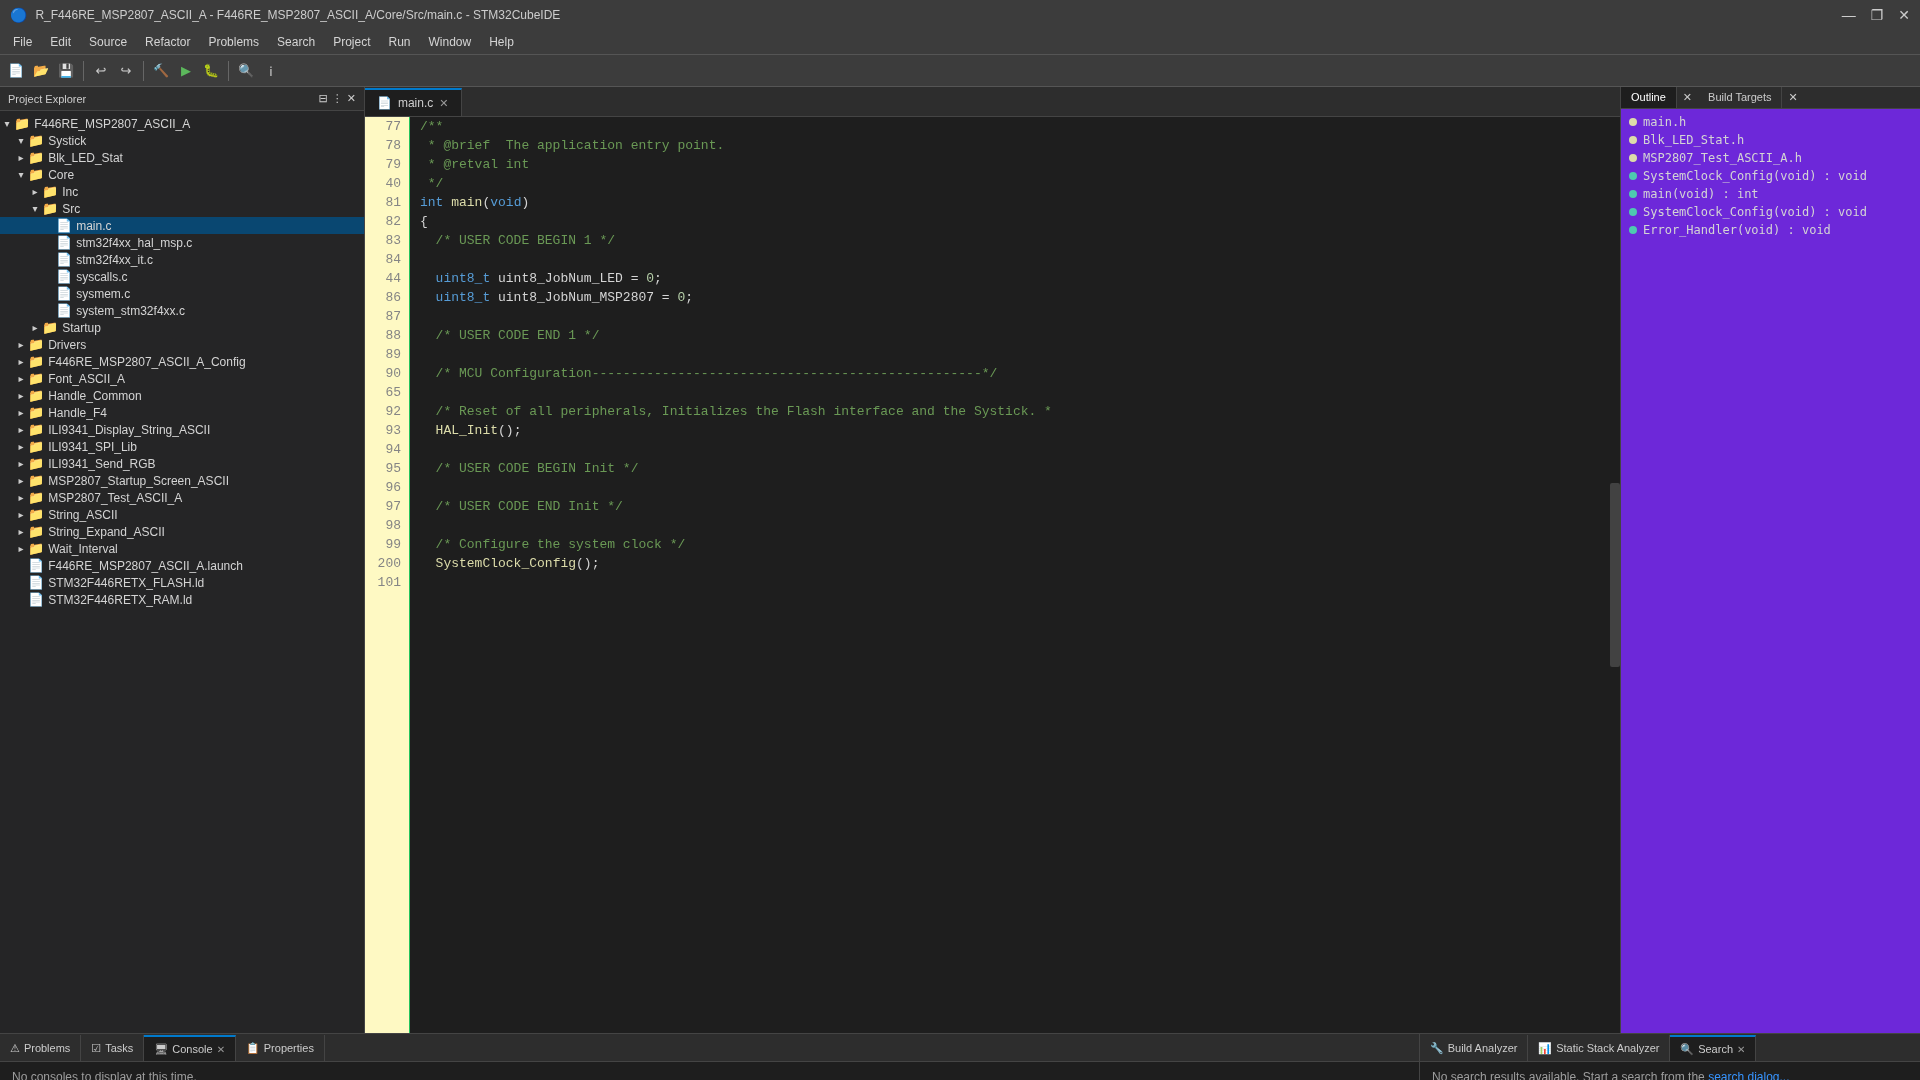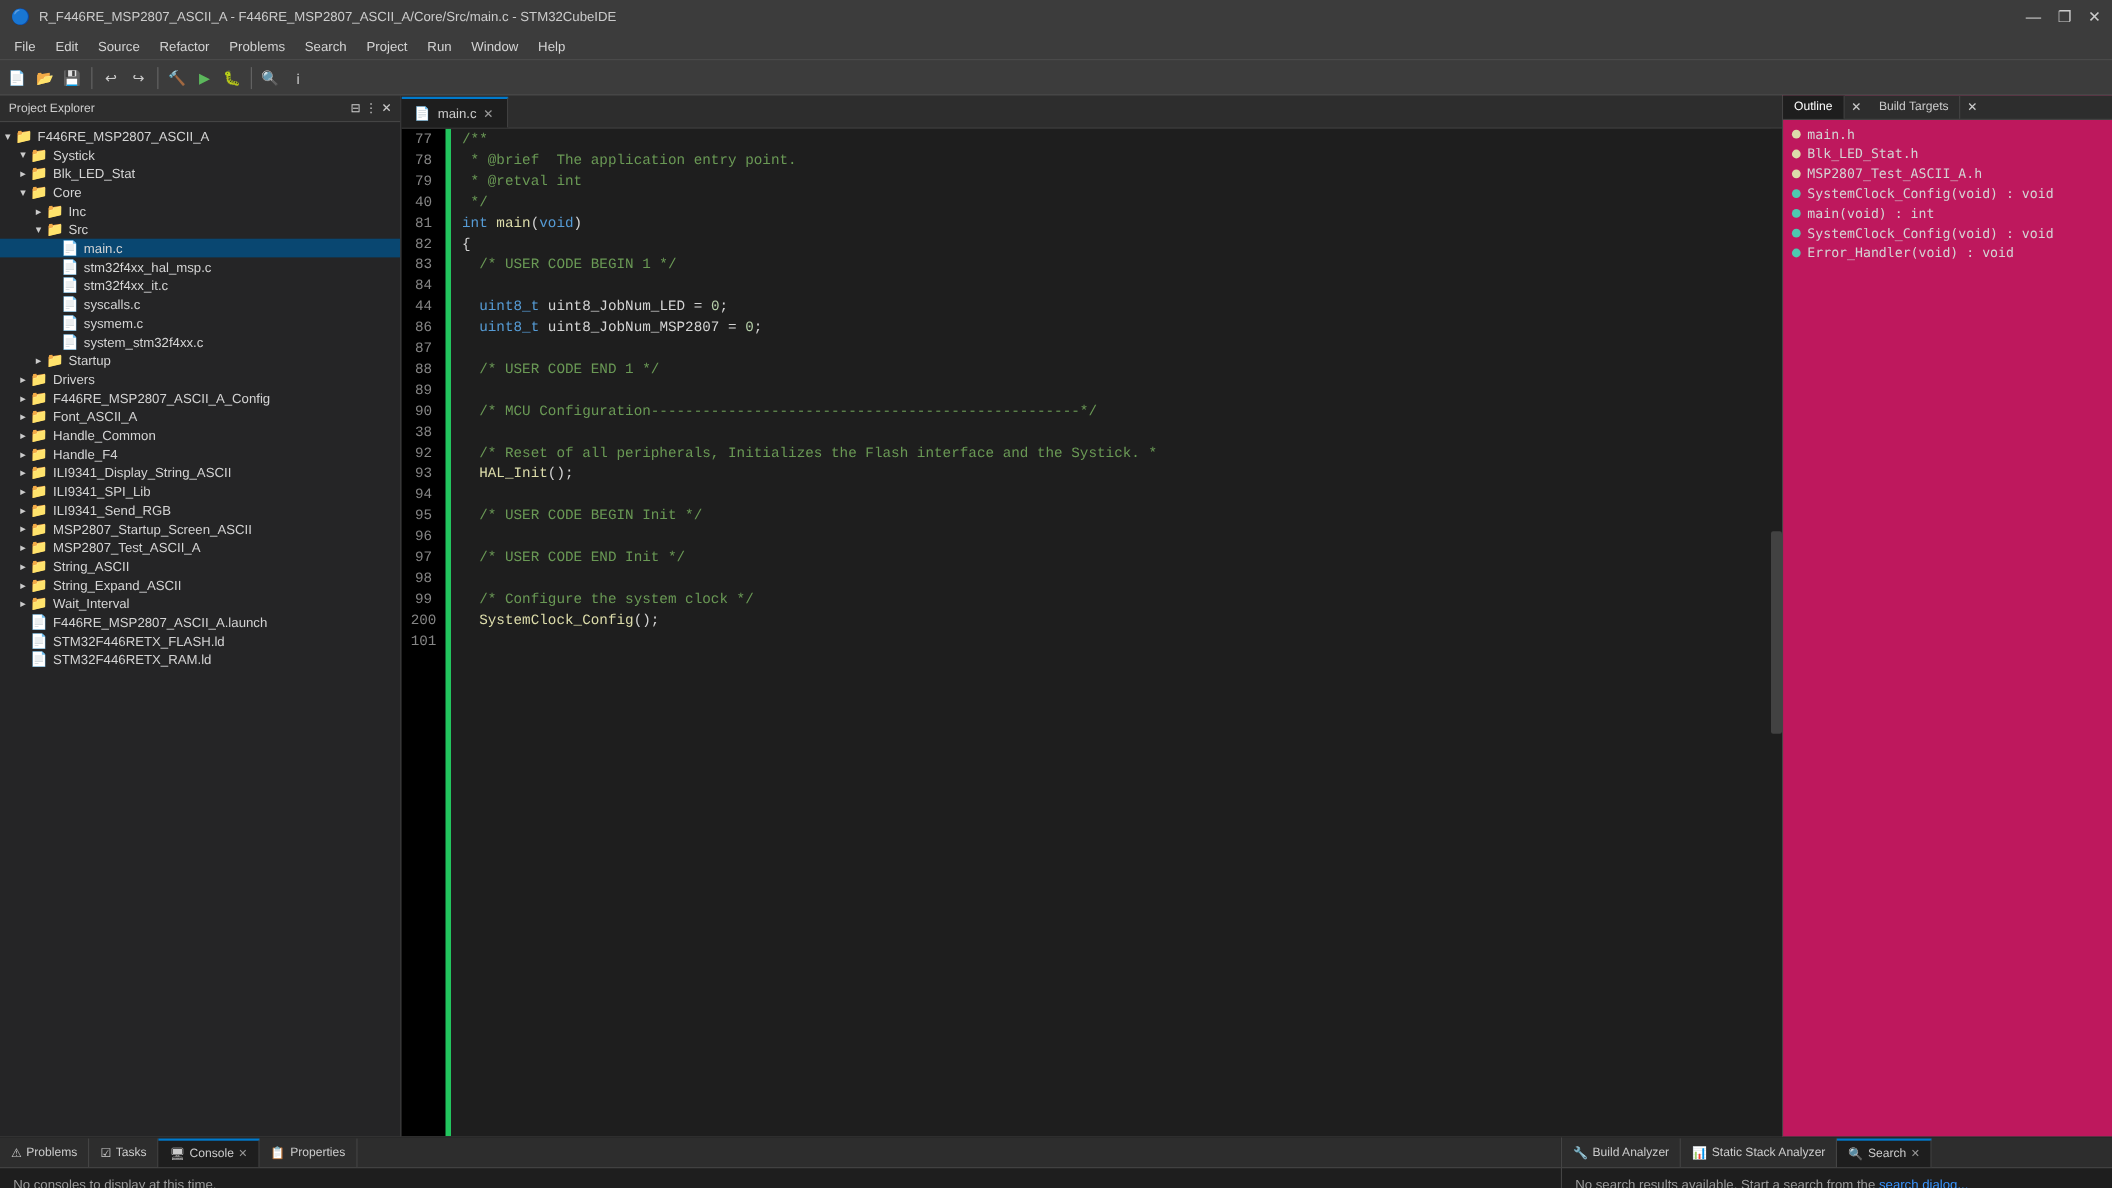--- a/index.html
+++ b/index.html
@@ -136,27 +136,27 @@
     .code-editor {
       flex: 1;
       overflow: auto;
       background: #1e1e1e;
       display: flex;
       font-family: 'Consolas', 'Courier New', monospace;
       font-size: 13px;
       position: relative;
     }
     .line-numbers {
-      background: #000000;
+      background: #fef9c3;
       color: #858585;
-      text-align: center;
+      text-align: right;
       padding: 0 8px;
       min-width: 45px;
       user-select: none;
-      border-right: 5px solid #22c55e;
+      border-right: 1px solid #22c55e;
       line-height: 19px;
     }
     .code-content {
       flex: 1;
       padding: 0 10px;
       overflow: auto;
       line-height: 19px;
       white-space: pre;
       color: #d4d4d4;
     }
@@ -169,21 +169,21 @@
     .num { color: #b5cea8; }
 
     
     .code-editor::-webkit-scrollbar { width: 10px; height: 10px; }
     .code-editor::-webkit-scrollbar-track { background: #1e1e1e; }
     .code-editor::-webkit-scrollbar-thumb { background: #424242; }
 
     
     .right-panel {
       width: 300px;
-      background: #be185d;
+      background: #6d28d9;
       border-left: 1px solid #444;
       display: flex;
       flex-direction: column;
     }
     .right-panel-tabs {
       display: flex;
       background: #2d2d2d;
       border-bottom: 1px solid #444;
     }
     .right-tab {
@@ -519,21 +519,21 @@
           <span class="ln">81</span>
           <span class="ln">82</span>
           <span class="ln">83</span>
           <span class="ln">84</span>
           <span class="ln">44</span>
           <span class="ln">86</span>
           <span class="ln">87</span>
           <span class="ln">88</span>
           <span class="ln">89</span>
           <span class="ln">90</span>
-          <span class="ln">38</span>
+          <span class="ln">65</span>
           <span class="ln">92</span>
           <span class="ln">93</span>
           <span class="ln">94</span>
           <span class="ln">95</span>
           <span class="ln">96</span>
           <span class="ln">97</span>
           <span class="ln">98</span>
           <span class="ln">99</span>
           <span class="ln">200</span>
           <span class="ln">101</span>

